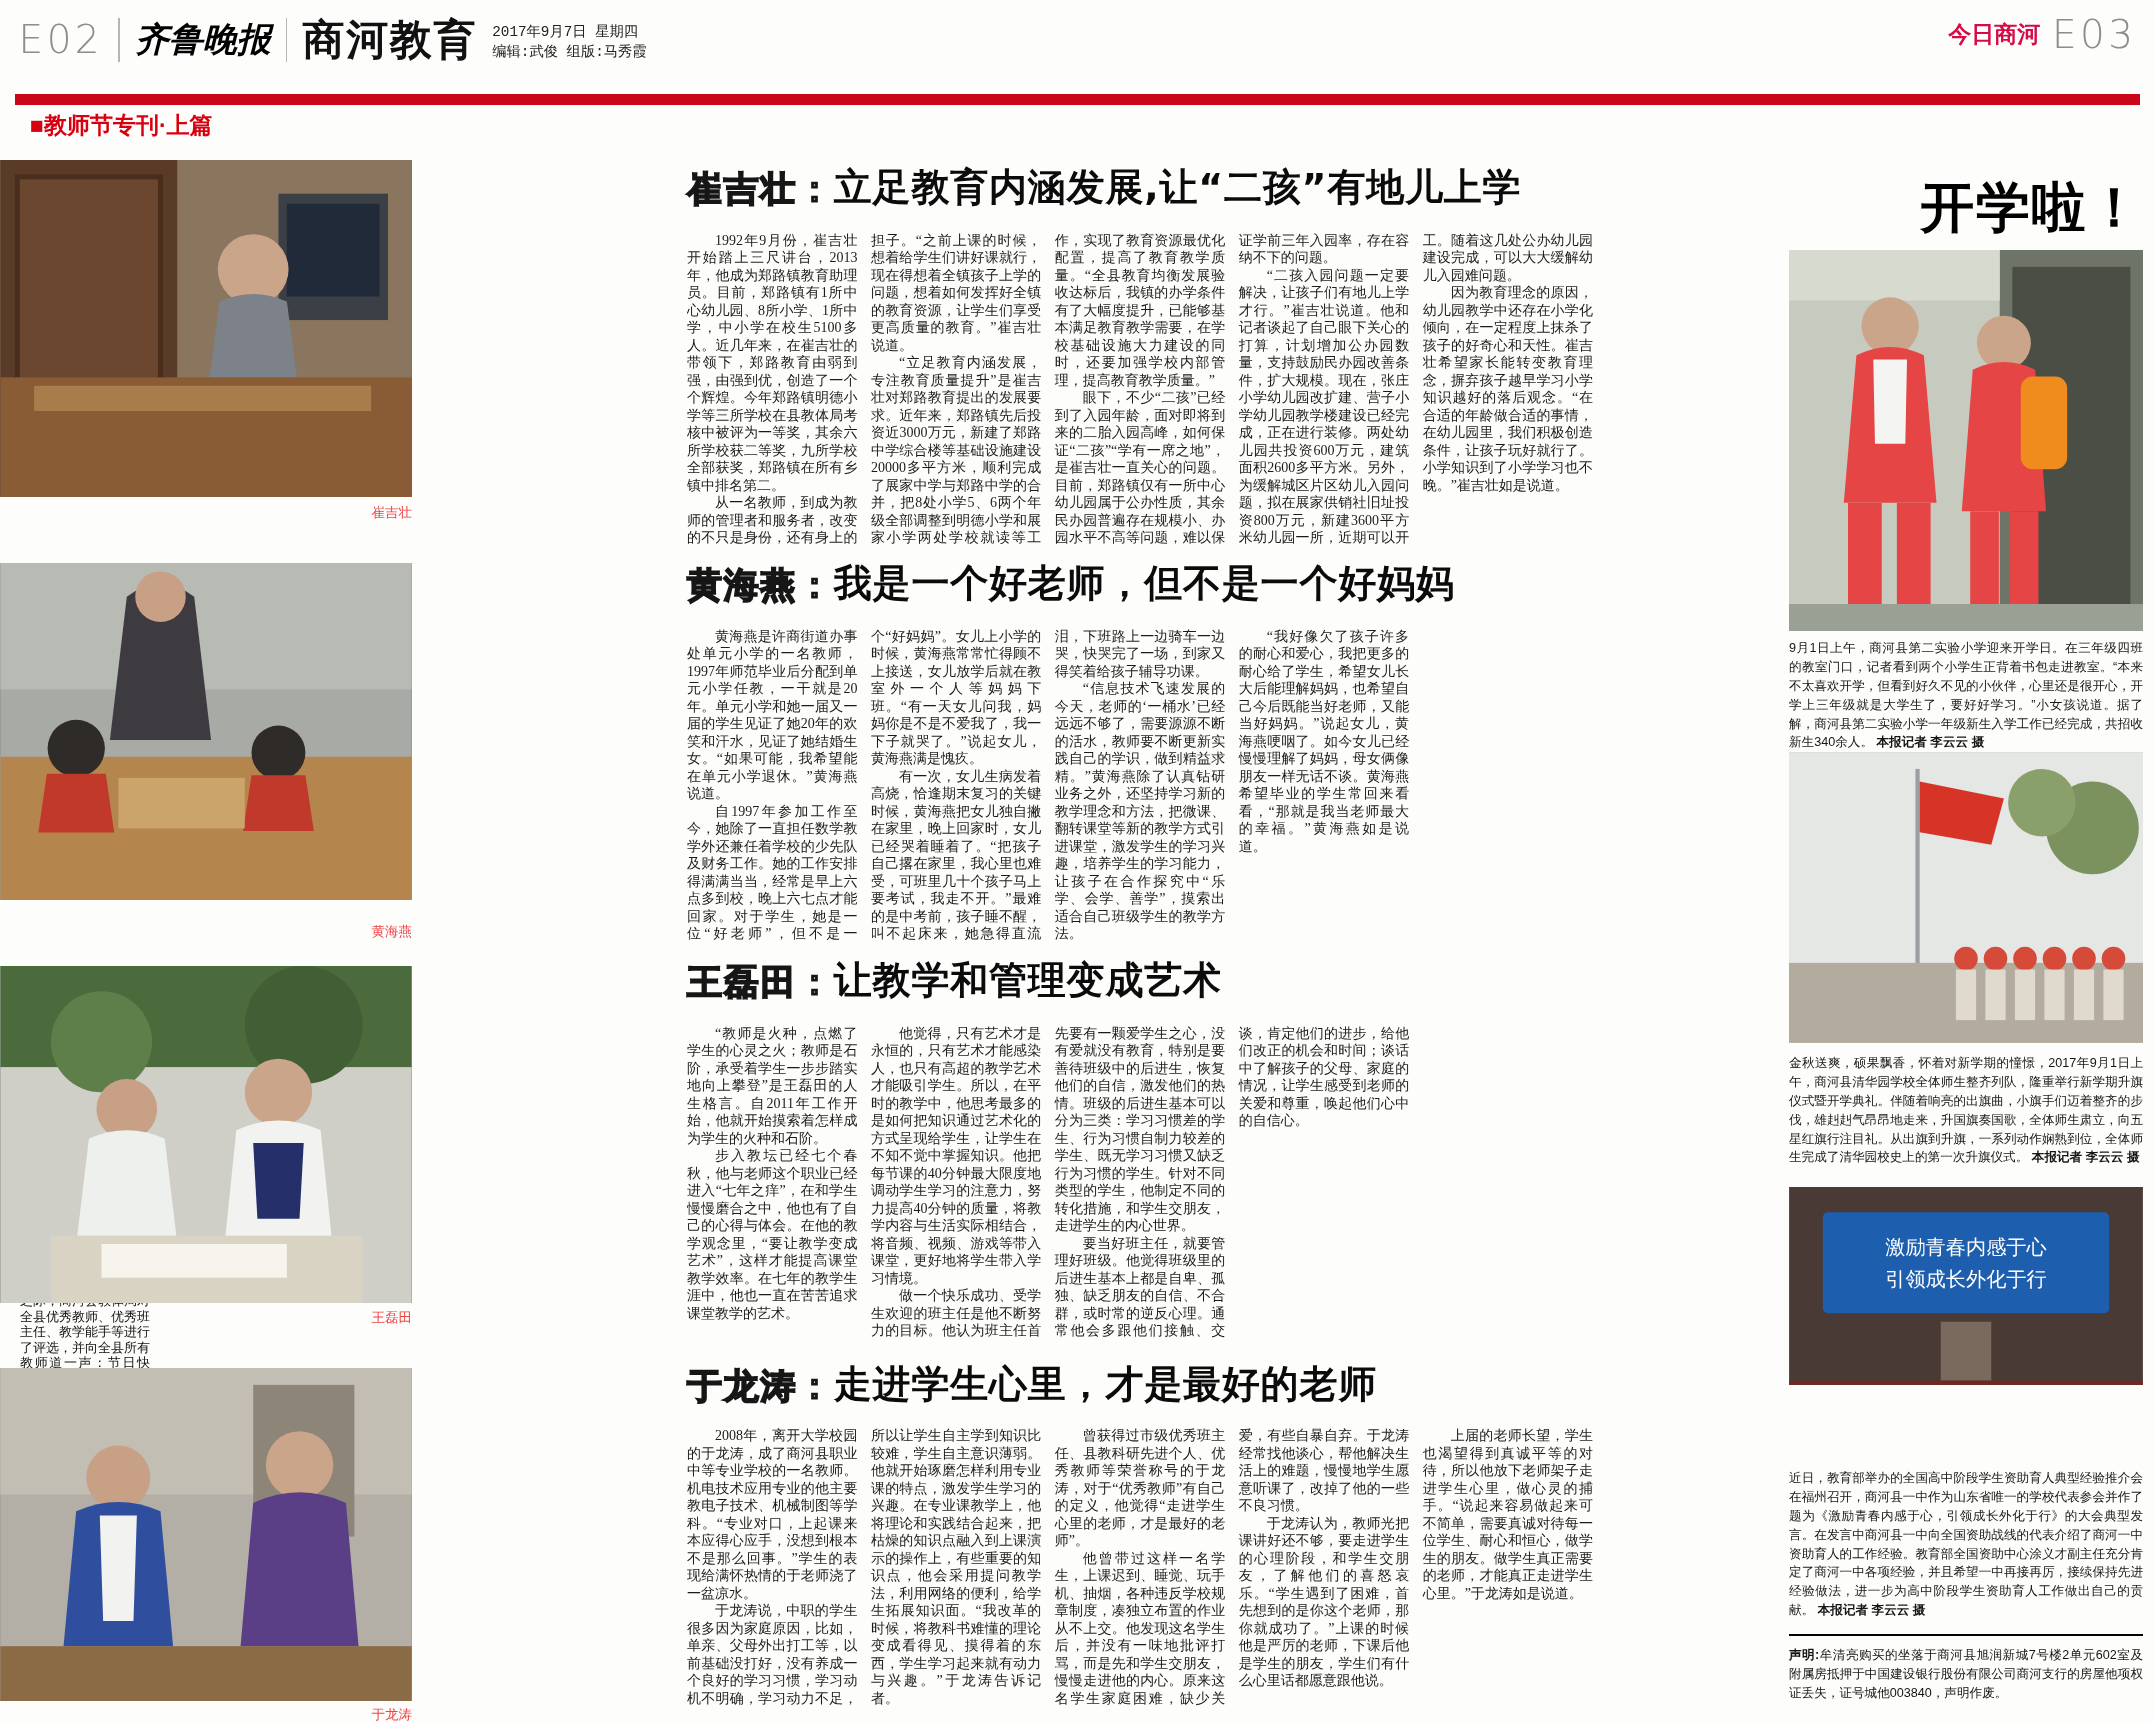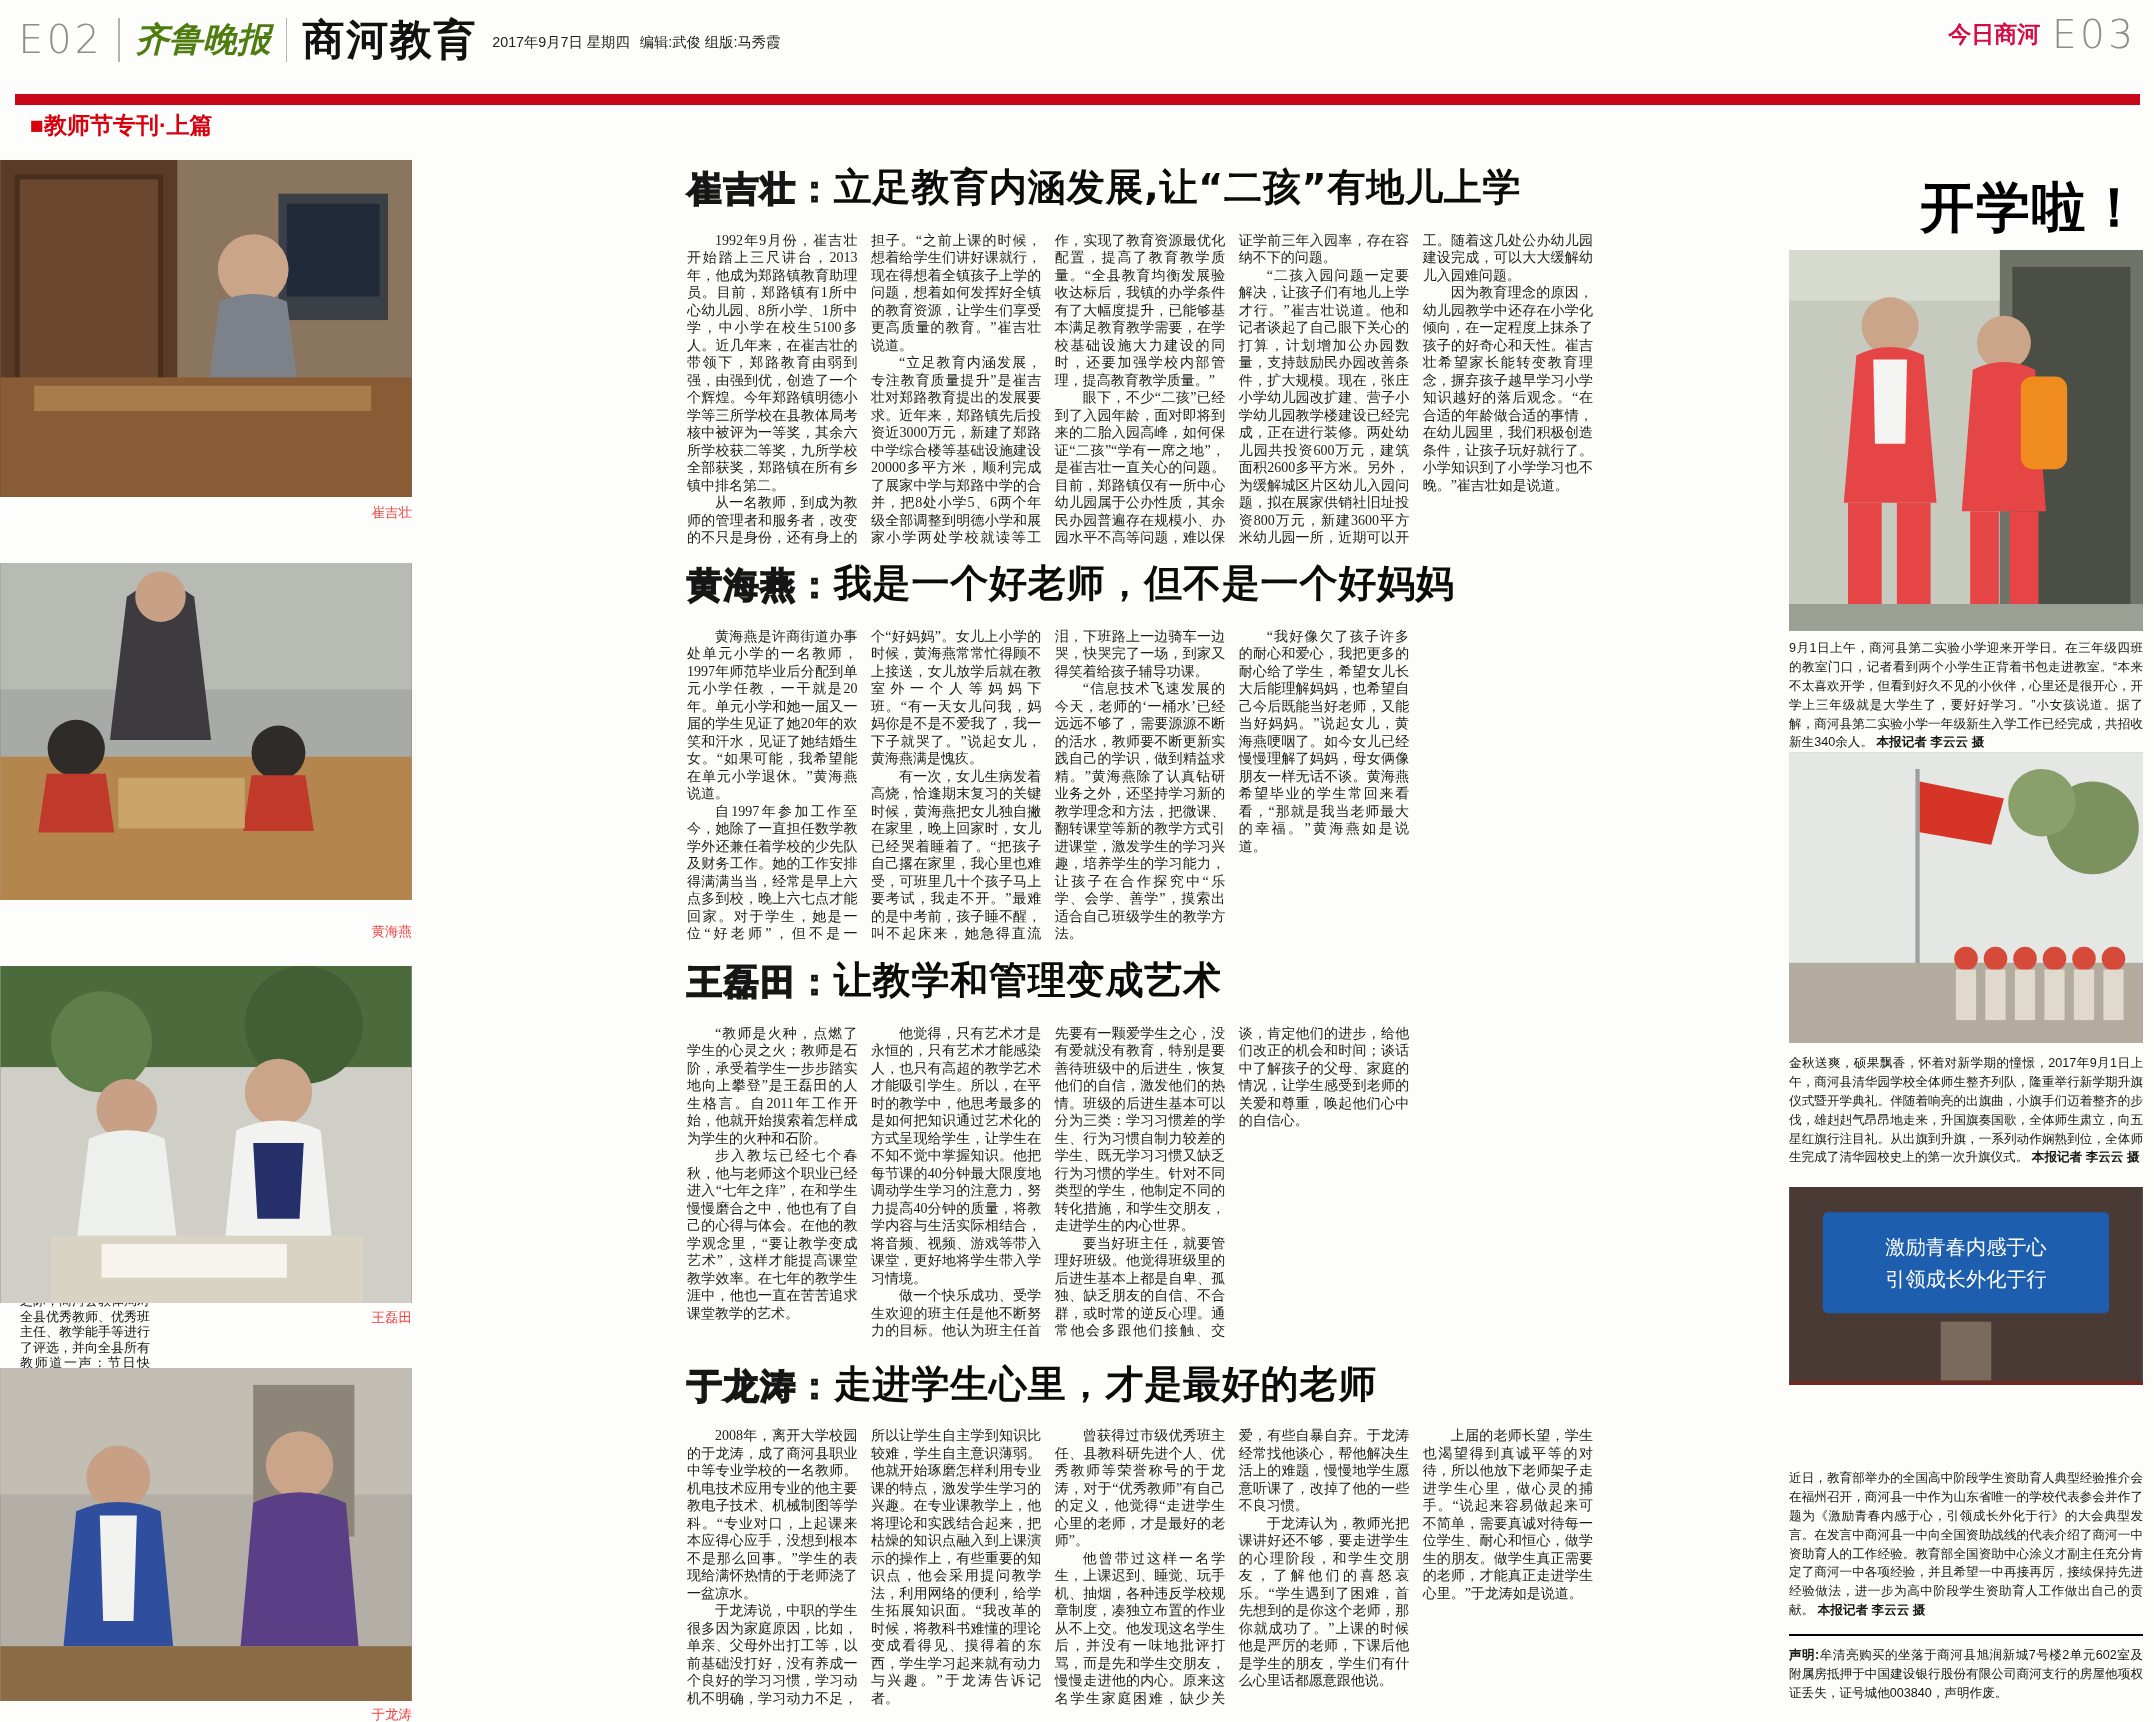--- a/index.html
+++ b/index.html
@@ -3,23 +3,23 @@
 <meta charset="utf-8">
 <style>
   html,body{margin:0;padding:0;}
   body{width:2155px;height:1723px;position:relative;overflow:hidden;background:#fdfdfc;
        font-family:"Liberation Sans",sans-serif;color:#141414;}
   
   .hdr{position:absolute;top:11.8px;left:18.6px;right:18.6px;height:59px;}
   .hdr-left{position:absolute;left:0;top:0;display:flex;align-items:center;gap:15px;}
   .pageno{font-family:"DejaVu Sans",sans-serif;font-weight:200;font-size:39px;color:#8d8d8d;letter-spacing:3.4px;}
   .vbar{width:1.7px;height:44px;background:#b5b5b5;}
-  .brand{font-family:"Liberation Serif",serif;font-style:italic;font-weight:900;font-size:34px;color:#4d7c0f;text-align:right;}
+  .brand{font-family:"Liberation Serif",serif;font-style:italic;font-weight:900;font-size:34px;color:#000000;text-align:right;}
   .section-name{font-family:"DejaVu Sans",sans-serif;font-weight:900;font-size:42px;color:#111;letter-spacing:1.7px;}
-  .hdr-meta{display:flex;justify-content:center;gap:10px;font-size:14.3px;color:#222;line-height:1.2;padding-top:5px;}
+  .hdr-meta{display:flex;flex-direction:column;justify-content:center;gap:3px;font-size:14.3px;color:#222;line-height:1.2;padding-top:5px;font-family:Liberation Mono, monospace;}
   .hdr-right{position:absolute;right:0;top:0;display:flex;align-items:center;gap:11.8px;}
   .right-brand{font-weight:900;font-size:23px;color:#d60b46;}
   
   .redbar{position:absolute;top:94px;left:15px;right:15px;height:11px;background:#c9071a;}
   .spec-label{position:absolute;top:110px;left:30px;font-size:23px;font-weight:900;color:#d8000f;}
   
   .vert-head{position:absolute;left:40px;top:184px;height:826px;
     writing-mode:vertical-rl;text-orientation:upright;
     font-family:"Liberation Serif",serif;font-weight:900;font-size:81px;letter-spacing:5px;color:#000;line-height:1.0;}
   .intro{position:absolute;left:20px;top:1059px;width:130px;

